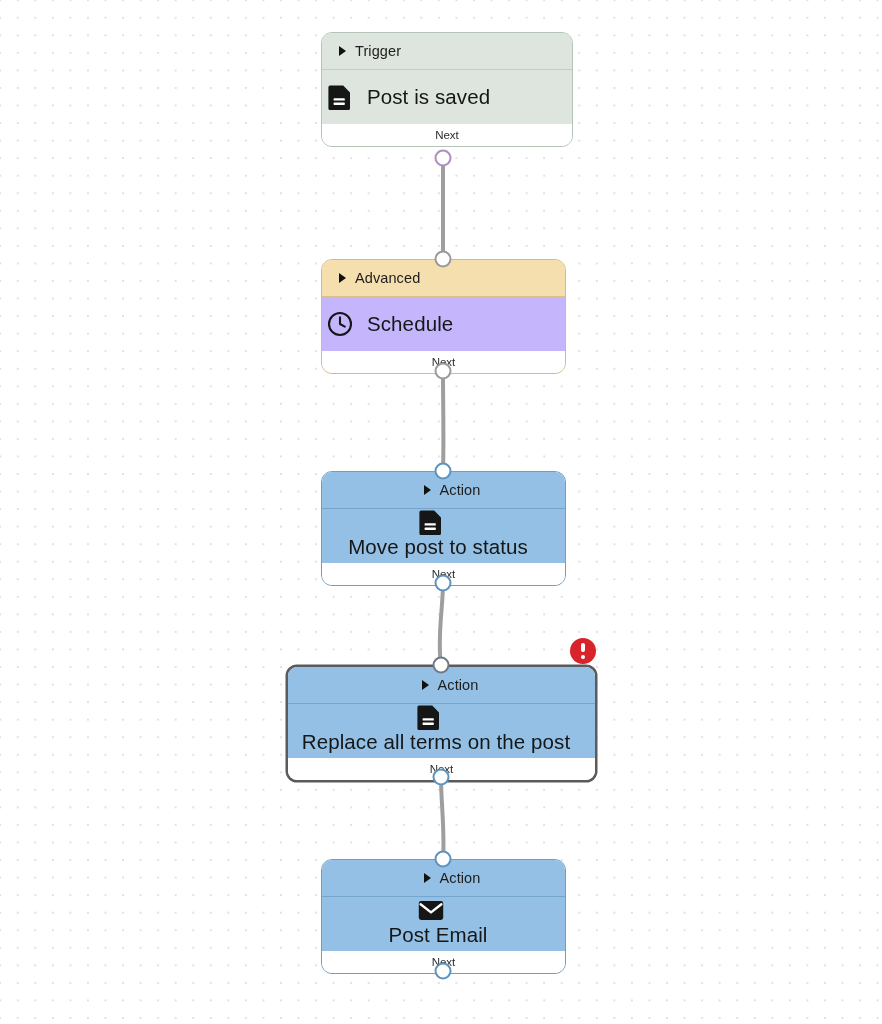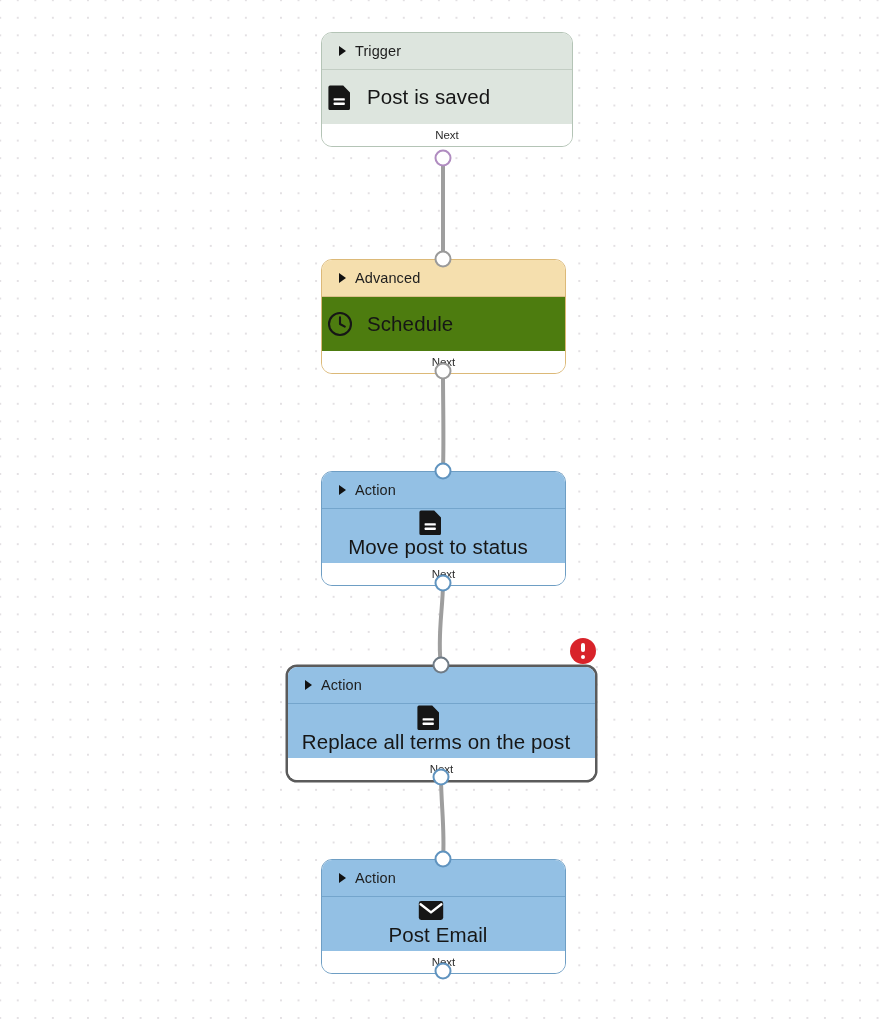--- a/index.html
+++ b/index.html
@@ -103,26 +103,26 @@
 
   
   .theme-trigger { border-color: #b4c4b6; }
   .theme-trigger .node-header { background: #dde5de; }
   .theme-trigger .node-body   { background: #dde5de; }
   .theme-trigger .node-divider{ background: #c2cdc3; }
 
   
   .theme-advanced { border-color: #dcb978; }
   .theme-advanced .node-header { background: #f5dfae; }
-  .theme-advanced .node-body   { background: #4d7c0f; }
+  .theme-advanced .node-body   { background: #c4b5fd; }
   .theme-advanced .node-divider{ background: #dcc08c; }
 
   
   .theme-action { border-color: #6e9ec4; }
-  .theme-action .node-header { background: #93c0e4; }
+  .theme-action .node-header { background: #93c0e4; justify-content: center; }
   .theme-action .node-body   { background: #93c0e4; flex-direction: column; }
   .theme-action .node-divider{ background: #74a5cc; }
 
   
   .node.selected {
     border: 2px solid #5b5b5b;
     box-shadow: 0 0 0 0.5px #5b5b5b;
   }
 
   

